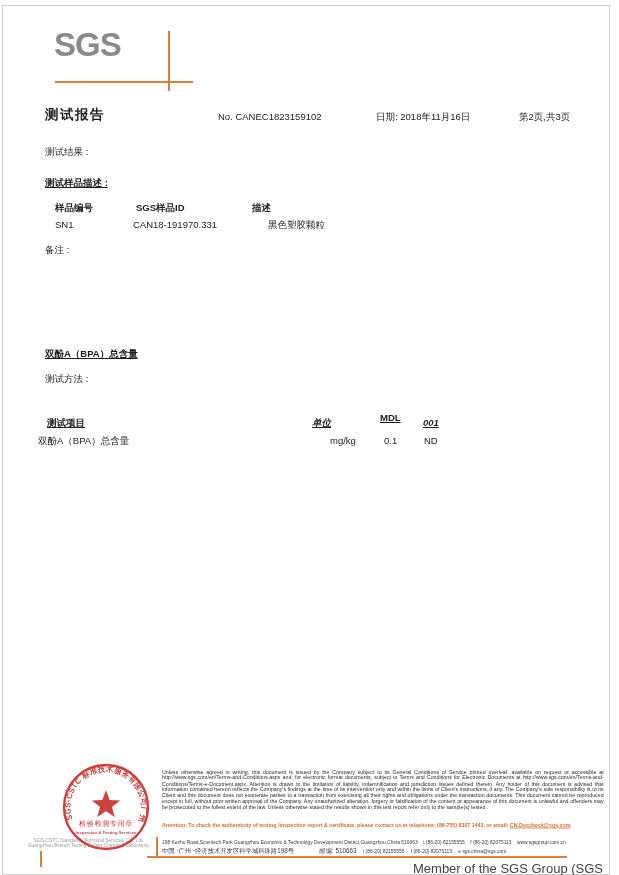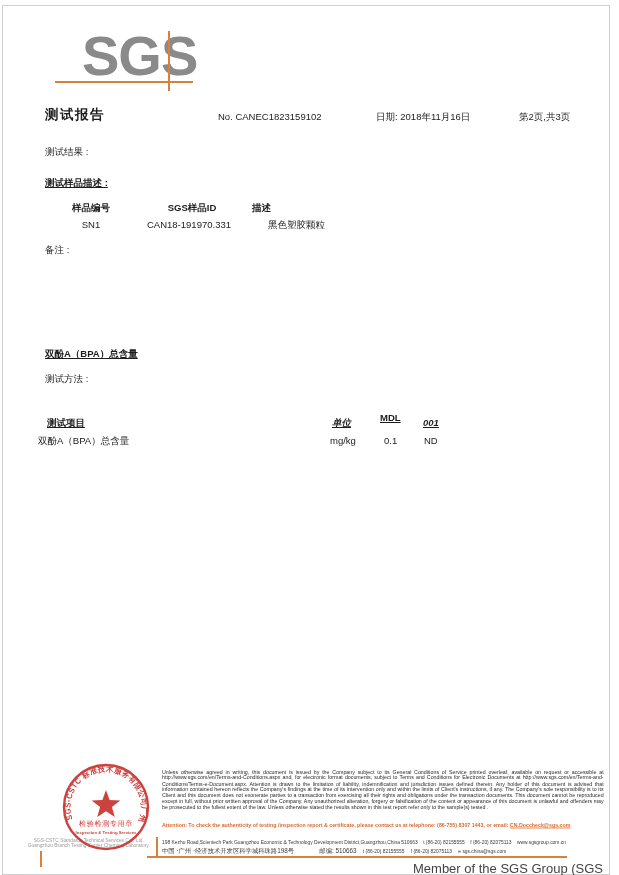--- a/index.html
+++ b/index.html
@@ -5,23 +5,23 @@
   html,body{margin:0;padding:0;background:#ffffff;}
   #page{
     position:relative;width:619px;height:875px;background:#ffffff;overflow:hidden;
     font-family:"Liberation Sans","DejaVu Sans",sans-serif;color:#1c1c1c;
   }
   .abs{position:absolute;}
   .b{font-weight:bold;}
   .u{text-decoration:underline;}
   .i{font-style:italic;}
   .t9{font-size:9.5px;line-height:12px;}
-  .center{text-align:center;}
+  .center{text-align:left;}
   .frame{border:1px solid #cfcfcf;}
-  .logo-text{font-size:56px;font-weight:bold;color:#8a8a8a;letter-spacing:-1px;line-height:1;margin-left:28px;}
+  .logo-text{font-size:33px;font-weight:bold;color:#8a8a8a;letter-spacing:-1px;line-height:1;}
   .accent{background:#d9813a;}
   .notes div{margin-bottom:9.5px;}
   .method{width:482px;line-height:19.5px;}
   .legal{
     width:552px;font-size:6.6px;line-height:7.35px;text-align:justify;color:#2a2a2a;
     transform:scale(0.8);transform-origin:top left;
   }
   .attn{
     width:552px;font-size:6.6px;line-height:7.7px;font-weight:bold;color:#d96a2f;
     transform:scale(0.8);transform-origin:top left;
@@ -64,21 +64,21 @@
   <div class="abs t9 center" style="left:55px;top:219px;width:72px;">SN1</div>
   <div class="abs t9 center" style="left:133px;top:219px;width:112px;">CAN18-191970.331</div>
   <div class="abs t9" style="left:268px;top:219px;">黑色塑胶颗粒</div>
 
   <div class="abs t9" style="left:45px;top:244px;">备注 :</div>
 
   <div class="abs t9 b u" style="left:45px;top:348px;">双酚A（BPA）总含量</div>
   <div class="abs t9" style="left:45px;top:373px;">测试方法 :</div>
 
   <div class="abs t9 b u" style="left:47px;top:417px;">测试项目</div>
-  <div class="abs t9 b u i" style="left:332px;top:417px;">单位</div>
+  <div class="abs t9 b u i" style="left:312px;top:417px;">单位</div>
   <div class="abs t9 b u" style="left:380px;top:412px;">MDL</div>
   <div class="abs t9 b u i" style="left:423px;top:417px;">001</div>
   <div class="abs t9" style="left:38px;top:435px;">双酚A（BPA）总含量</div>
   <div class="abs t9" style="left:330px;top:435px;">mg/kg</div>
   <div class="abs t9" style="left:384px;top:435px;">0.1</div>
   <div class="abs t9" style="left:424px;top:435px;">ND</div>
 
   <div class="abs company-lines" style="left:27px;top:837px;">
     <div>SGS-CSTC Standards Technical Services Co., Ltd.</div>
     <div>Guangzhou Branch Testing Center Chemical Laboratory.</div>

